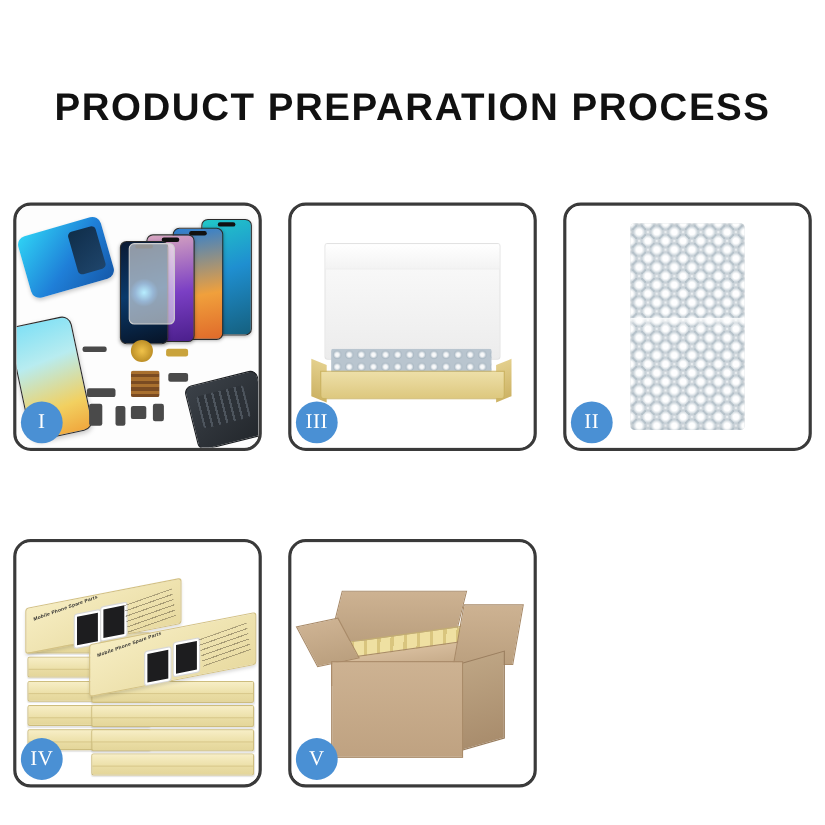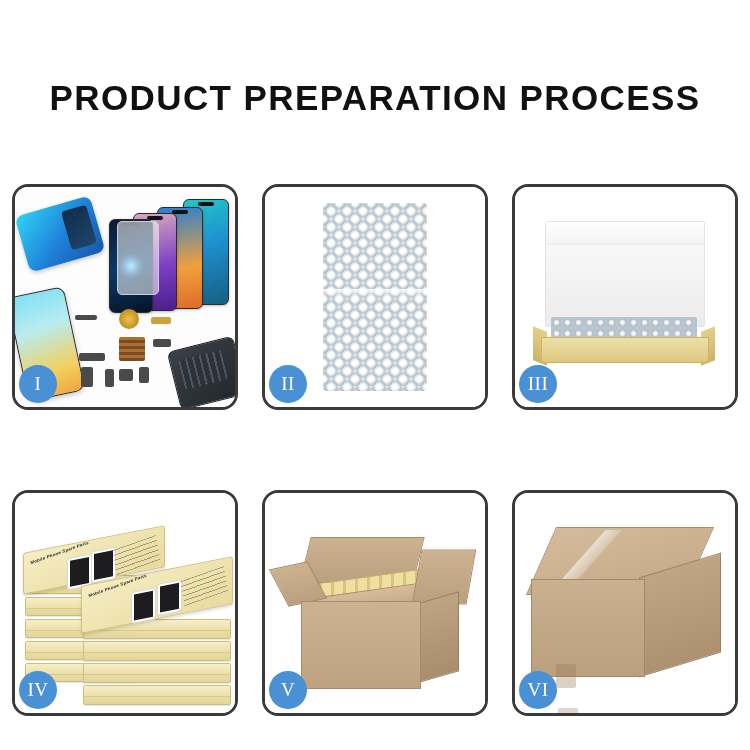--- a/index.html
+++ b/index.html
@@ -231,39 +231,39 @@
           <div class="prt" style="left:44px;top:60px;width:14px;height:12px;"></div>
           <div class="prt" style="left:64px;top:58px;width:10px;height:16px;"></div>
           <div class="prt" style="left:78px;top:30px;width:18px;height:8px;"></div>
           <div class="backplate"></div>
         </div>
       </div>
       <div class="badge">I</div>
     </div>
 
     <div class="panel">
-      <div class="scene p2">
-        <div class="bwrap">
-          <div class="bubbles"></div>
-        </div>
-      </div>
-      <div class="badge">II</div>
-    </div>
-
-    <div class="panel">
       <div class="scene p3">
         <div class="fbox">
           <div class="fbox-lid"></div>
           <div class="fbox-inner"></div>
           <div class="fbox-side-l"></div>
           <div class="fbox-side-r"></div>
           <div class="fbox-front"></div>
         </div>
       </div>
       <div class="badge">III</div>
+    </div>
+
+    <div class="panel">
+      <div class="scene p2">
+        <div class="bwrap">
+          <div class="bubbles"></div>
+        </div>
+      </div>
+      <div class="badge">II</div>
     </div>
 
     <div class="panel">
       <div class="scene p4">
         <div class="stack">
           <div class="kbox" style="left:2px;top:60px;width:110px;height:17px;">
               <div class="lid"></div>
             </div>
           <div class="kbox" style="left:2px;top:82px;width:110px;height:17px;">
               <div class="lid"></div>
@@ -317,30 +317,15 @@
           <div class="c-rim"></div>
           <div class="flap flap-left"></div>
           <div class="flap flap-right"></div>
           <div class="c-side"></div>
           <div class="c-front"></div>
         </div>
       </div>
       <div class="badge">V</div>
     </div>
 
-    <div class="panel">
-      <div class="scene p6">
-        <div class="sealed">
-          <div class="s-top">
-            <div class="s-tape"></div>
-          </div>
-          <div class="s-side"></div>
-          <div class="s-front">
-            <div class="s-tab"></div>
-            <div class="s-tab2"></div>
-          </div>
-        </div>
-      </div>
-      <div class="badge">VI</div>
-    </div>
 
   </div>
 </div>
 
 </body></html>

